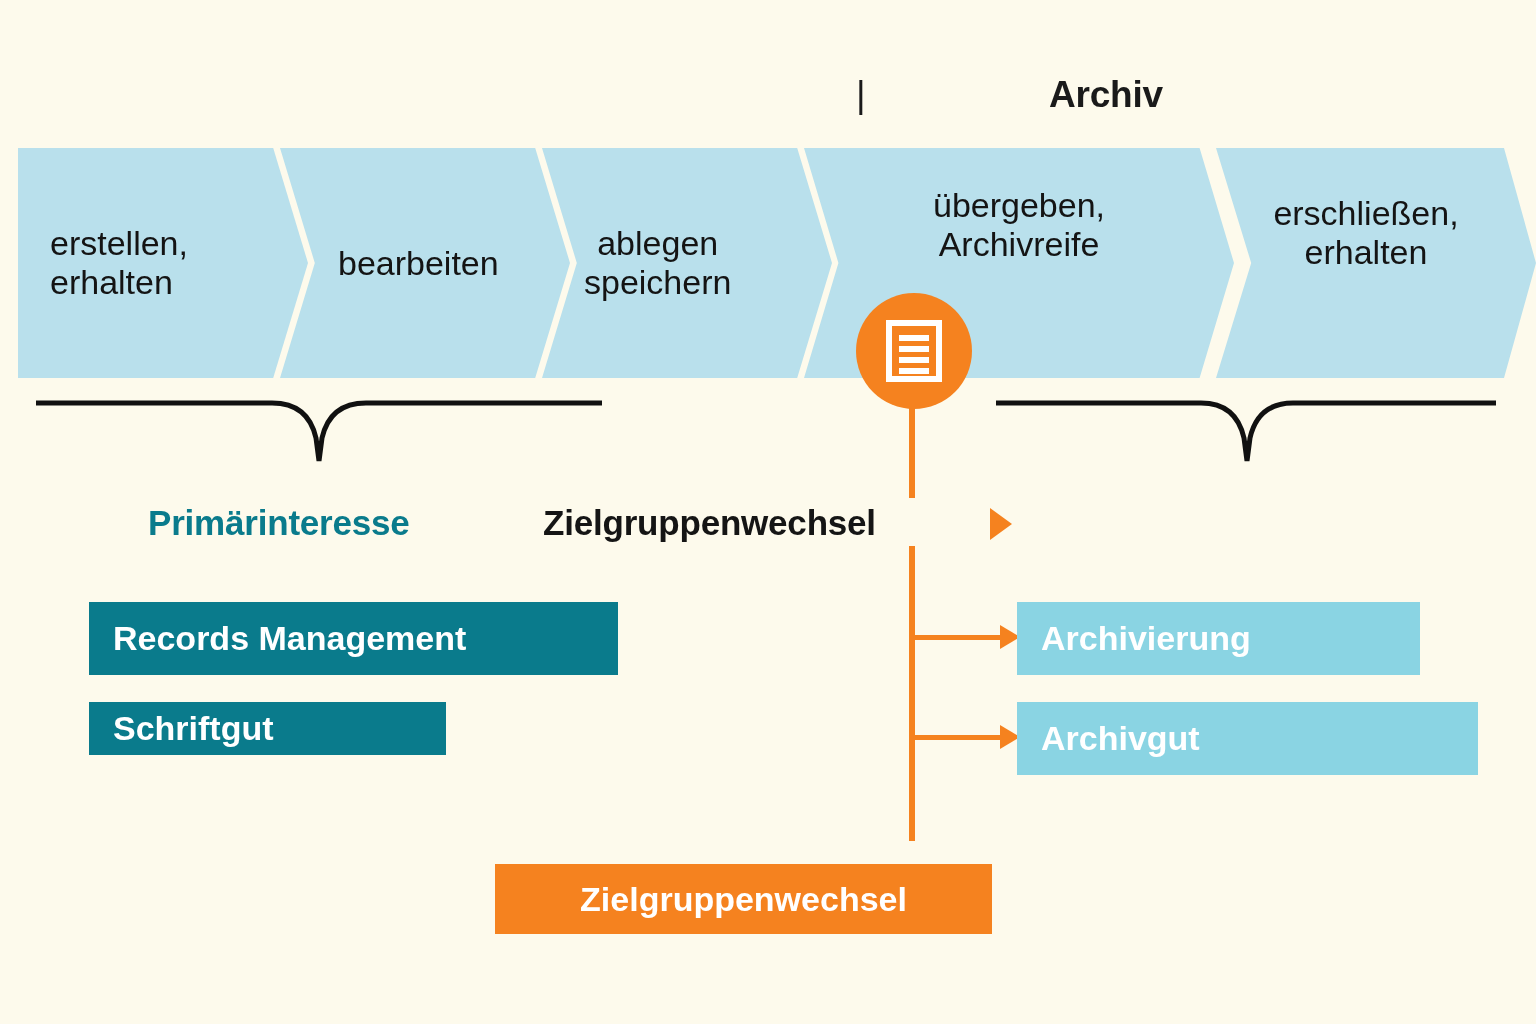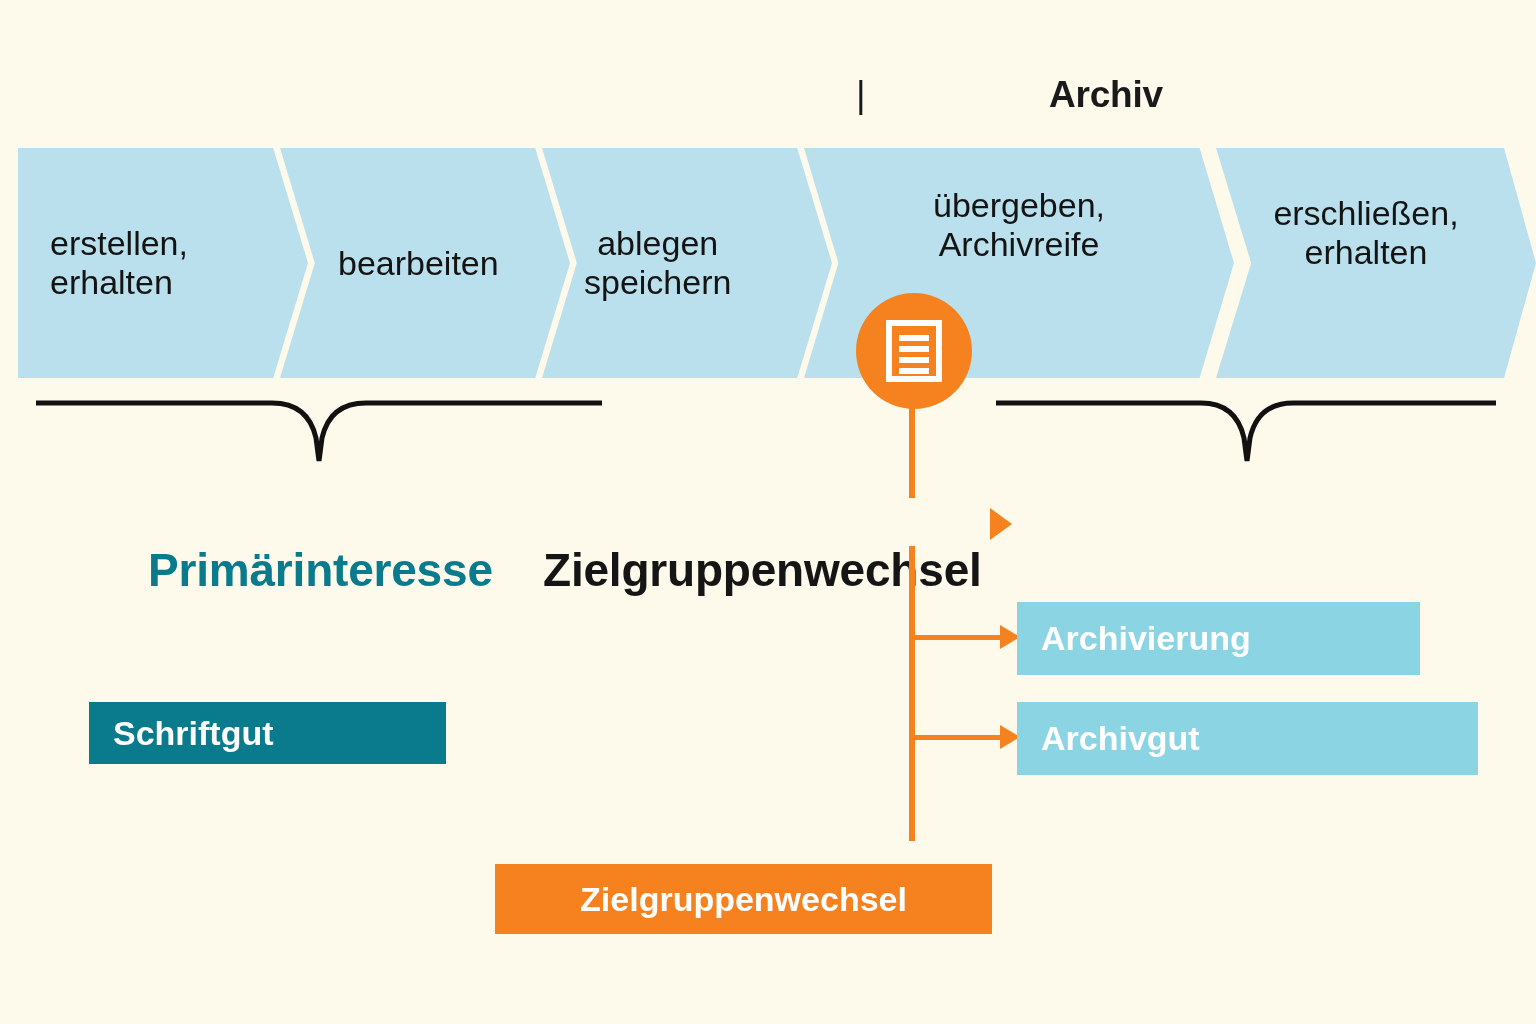--- a/index.html
+++ b/index.html
@@ -109,25 +109,24 @@
   }
 
   
   #brace-left, #brace-right { position: absolute; }
   #brace-left  { left: 36px;  top: 398px; }
   #brace-right { left: 996px; top: 398px; }
 
   
   .ilabel {
     position: absolute;
-    font-size: 46px;
+    font-size: 35px;
     font-weight: bold;
     white-space: nowrap;
     letter-spacing: -0.2px;
-    margin-top: 40px;
   }
   #label-primaer { left: 148px; top: 503px; color: #0a7b8c; }
   #label-zgw     { left: 543px; top: 503px; color: #151515; }
   #label-sekundaer { left: 1035px; top: 503px; color: #151515; }
 
   #zgw-arrow {
     position: absolute;
     left: 990px; top: 508px;
     width: 0; height: 0;
     border-left: 22px solid #f5821f;
@@ -141,21 +140,21 @@
     display: flex;
     align-items: center;
     color: #ffffff;
     font-weight: bold;
     font-size: 34px;
     box-sizing: border-box;
     padding-left: 24px;
     white-space: nowrap;
   }
   #box-rm   { left: 89px;  top: 602px; width: 529px; height: 73px; background: #0a7b8c; }
-  #box-sg   { left: 89px;  top: 702px; width: 357px; height: 62px; background: #0a7b8c; }
+  #box-sg   { left: 89px;  top: 702px; width: 357px; height: 53px; background: #0a7b8c; }
   #box-av   { left: 1017px; top: 602px; width: 403px; height: 73px; background: #8ad4e3; }
   #box-ag   { left: 1017px; top: 702px; width: 461px; height: 73px; background: #8ad4e3; }
   #box-zgw  { left: 495px;  top: 864px; width: 497px; height: 70px; background: #f5821f;
               justify-content: center; padding-left: 0; }
 
   
   .oline { position: absolute; background: #f5821f; }
   #vline-a { left: 909px; top: 398px; width: 6px; height: 100px; }
   #vline-b { left: 909px; top: 546px; width: 6px; height: 295px; }
 
@@ -223,20 +222,23 @@
   <div class="ilabel" id="label-zgw">Zielgruppenwechsel</div>
   <div id="zgw-arrow"></div>
 
   <div class="oline" id="vline-a"></div>
   <div class="oline" id="vline-b"></div>
   <div class="oline" id="hline-1"></div>
   <div class="oline" id="hline-2"></div>
   <div class="oarrow" id="arrow-1"></div>
   <div class="oarrow" id="arrow-2"></div>
 
+  <div class="cbox" id="box-rm">
+    <span>Records Management</span>
+  </div>
   <div class="cbox" id="box-sg">
     <span>Schriftgut</span>
   </div>
   <div class="cbox" id="box-av">
     <span>Archivierung</span>
   </div>
   <div class="cbox" id="box-ag">
     <span>Archivgut</span>
   </div>
   <div class="cbox" id="box-zgw">

